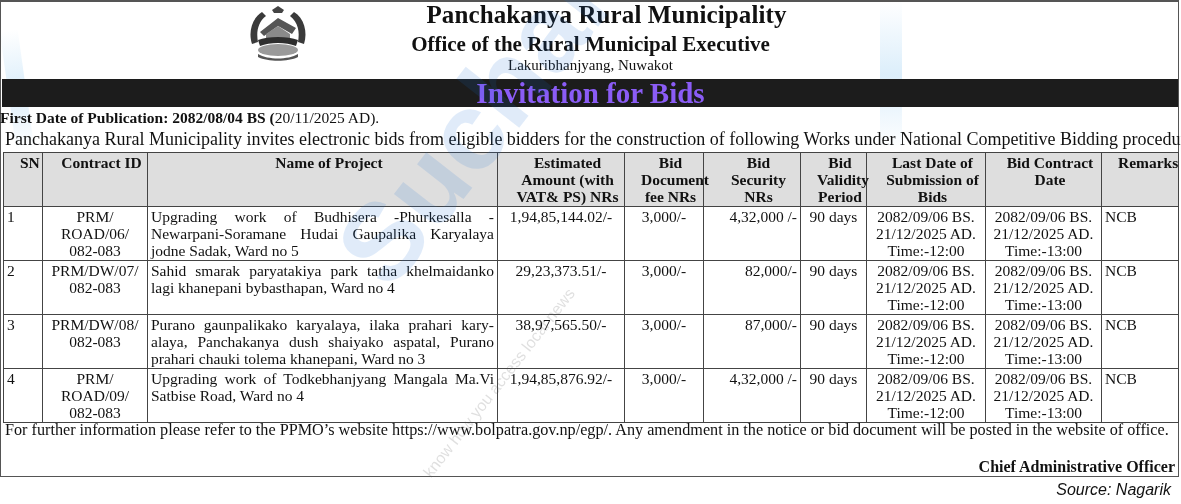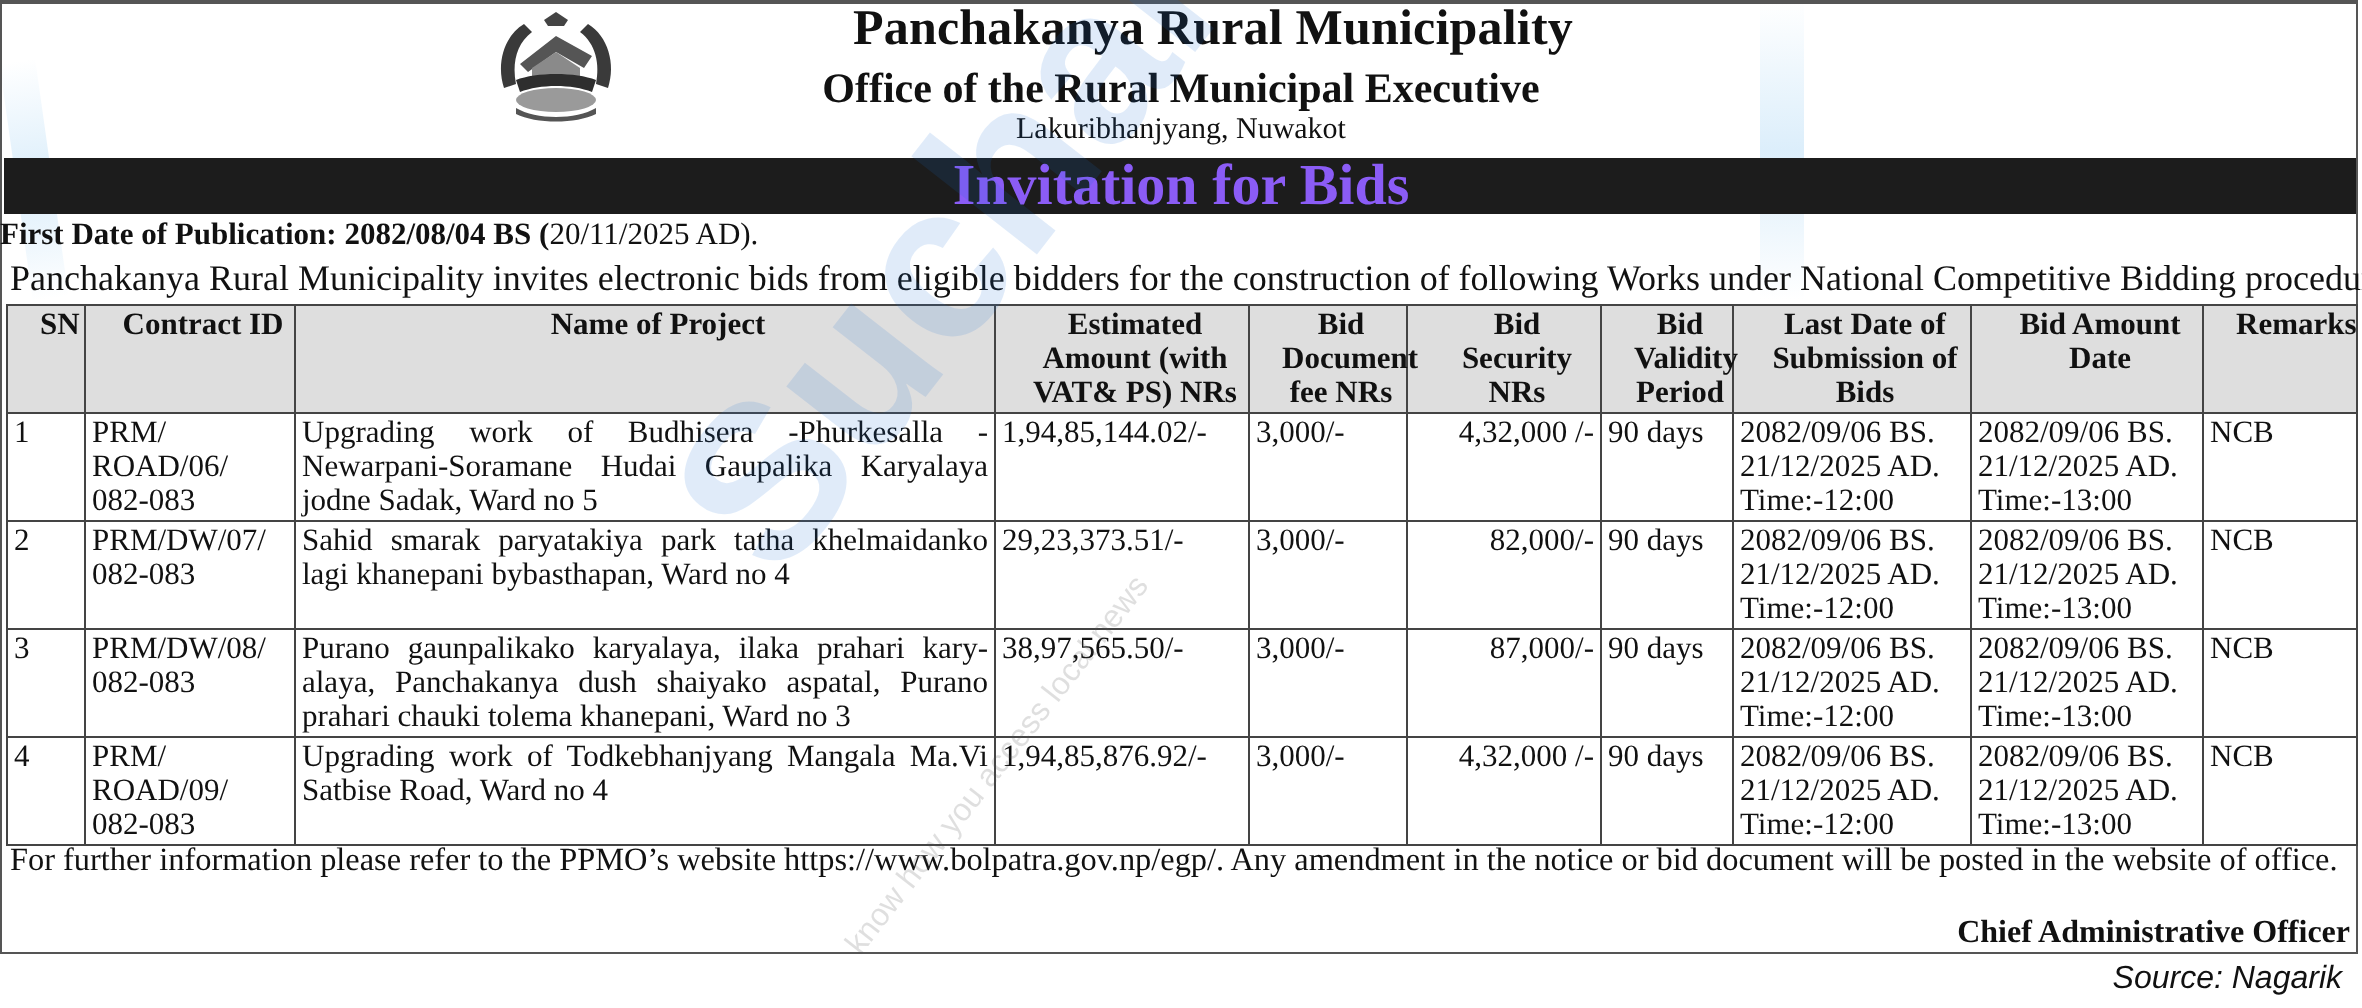--- a/index.html
+++ b/index.html
@@ -19,21 +19,21 @@
 
   .pubdate { position:absolute; left:0; top:109px; width:1001px; text-align:left; font-size:15.5px; }
   .pubdate b { font-weight:bold; }
 
   .intro { position:absolute; left:5px; top:129px; width:1175px; font-size:18px; white-space:nowrap; }
 
   table.bids { position:absolute; left:3px; top:152px; width:1175px; border-collapse:collapse; table-layout:fixed; font-size:15.5px; line-height:17px; }
   table.bids th, table.bids td { border:1px solid #444; vertical-align:top; padding:1px 3px; }
   table.bids th { background:#dedede; font-weight:bold; text-align:center; height:49px;padding-left:16px; }
   table.bids td { height:49px; }
-  table.bids td.c { text-align:left; }
+  table.bids td.c { text-align:center; }
   table.bids td.r { text-align:right; }
   table.bids td.j { text-align:justify; text-align-last:left;margin-left:36px; }
 
   .footer { position:absolute; left:5px; top:420px; width:1172px; font-size:16.2px; line-height:20px; text-align:justify; }
   .signature { position:absolute; right:6px; top:458px; font-weight:bold; font-size:16px; }
   .source { position:absolute; right:10px; top:481px; font-family:"Liberation Sans", "DejaVu Sans", sans-serif; font-style:italic; font-size:16px; }
 
   .watermark { position:absolute; left:310px; top:230px; font-family:"Liberation Sans", "DejaVu Sans", sans-serif; font-weight:bold; font-size:110px; color:#1a6fd6; opacity:0.13; transform:rotate(-52deg); transform-origin:left top; pointer-events:none; white-space:nowrap; }
   .watermark-tag { position:absolute; left:420px; top:470px; font-family:"Liberation Sans", "DejaVu Sans", sans-serif; font-size:16px; color:#555; opacity:0.18; transform:rotate(-52deg); transform-origin:left top; pointer-events:none; white-space:nowrap; }
   .wm-stripe { position:absolute; width:18px; height:120px; background:linear-gradient(#ffffff,#bfe0f7 50%,#ffffff); opacity:0.55; pointer-events:none; }
@@ -85,21 +85,21 @@
   <thead>
     <tr>
       <th>SN</th>
       <th>Contract ID</th>
       <th>Name of Project</th>
       <th>Estimated Amount (with VAT&amp; PS) NRs</th>
       <th>Bid Document fee NRs</th>
       <th>Bid Security NRs</th>
       <th>Bid Validity Period</th>
       <th>Last Date of Submission of Bids</th>
-      <th>Bid Amount Date</th>
+      <th>Bid Contract Date</th>
       <th style="text-align:right">Remarks</th>
     </tr>
   </thead>
   <tbody>
     <tr>
       <td>1</td>
       <td class="c">PRM/ ROAD/06/ 082-083</td>
       <td class="j">Upgrading work of Budhisera -Phurkesalla - Newarpani-Soramane Hudai Gaupalika Karyalaya jodne Sadak, Ward no 5</td>
       <td class="c">1,94,85,144.02/-</td>
       <td class="c">3,000/-</td>

